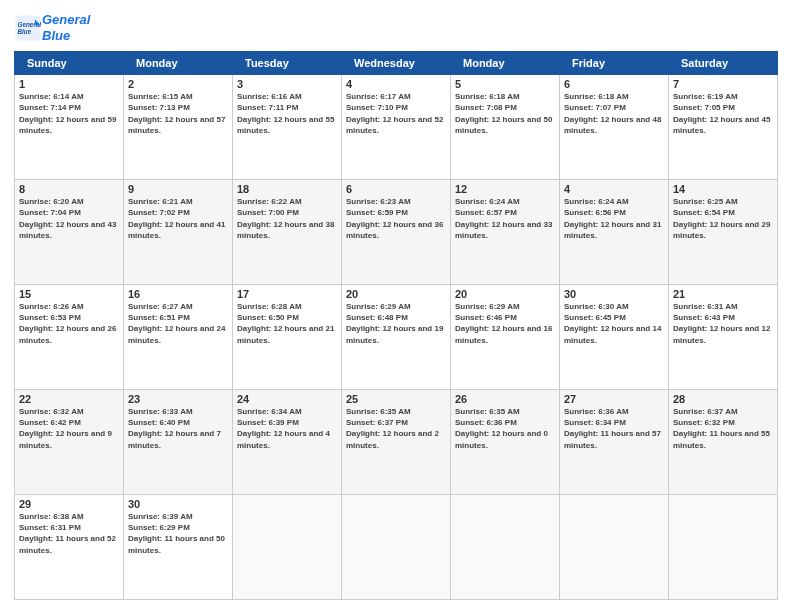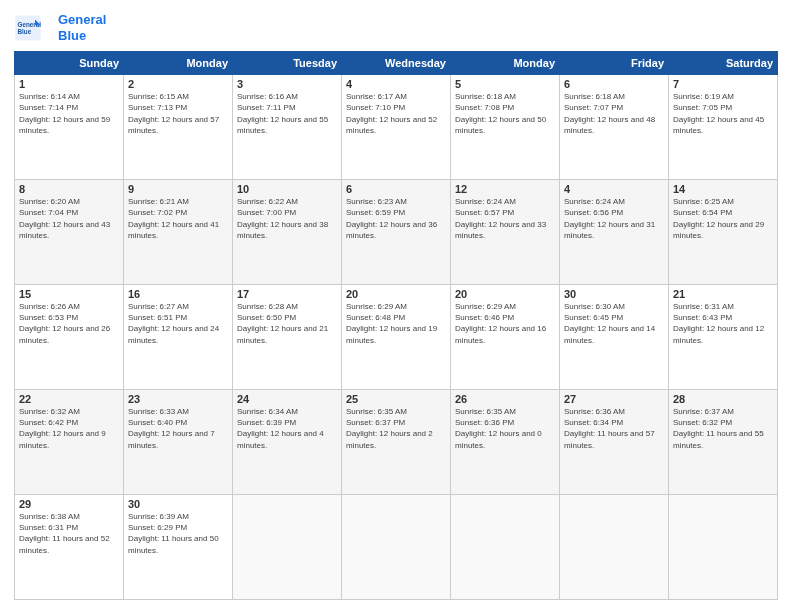--- a/index.html
+++ b/index.html
@@ -19,21 +19,22 @@
     }
     .header {
       display: flex;
       justify-content: space-between;
       align-items: flex-start;
       margin-bottom: 8px;
     }
     .logo {
       display: flex;
       align-items: center;
-      gap: 16px;
+      gap: 0;
+      font-style: italic;
     }
     .logo-text {
       font-size: 13px;
       font-weight: bold;
       color: #333;
       line-height: 1.2;
     }
     .logo-text span {
       color: #1a73e8;
     }
@@ -58,22 +59,22 @@
       border: 1px solid #ccc;
       border-collapse: collapse;
       width: 100%;
       table-layout: fixed;
     }
     .calendar th {
       background: #1a56a0;
       color: #fff;
       font-size: 11px;
       font-weight: bold;
-      padding: 5px 4px;
-      text-align: right;
+      padding: 5px 12px;
+      text-align: left;
       border: 1px solid #1a56a0;
     }
     .calendar td {
       vertical-align: top;
       border: 1px solid #ccc;
       padding: 3px 4px;
       font-size: 8.5px;
       color: #333;
       background: #fff;
     }
@@ -83,20 +84,21 @@
     .day-num {
       font-size: 11px;
       font-weight: bold;
       display: block;
       margin-bottom: 1px;
     }
     .day-info {
       font-size: 8px;
       line-height: 1.4;
       color: #444;
+      font-weight: bold;
     }
     .empty-cell {
       background: #f9f9f9 !important;
     }
   </style>
 </head>
 <body>
 
 <div class="page">
   <div class="header">
@@ -164,21 +166,21 @@
         <tr>
           <td>
             <span class="day-num">8</span>
             <div class="day-info">Sunrise: 6:20 AM<br>Sunset: 7:04 PM<br>Daylight: 12 hours and 43 minutes.</div>
           </td>
           <td>
             <span class="day-num">9</span>
             <div class="day-info">Sunrise: 6:21 AM<br>Sunset: 7:02 PM<br>Daylight: 12 hours and 41 minutes.</div>
           </td>
           <td>
-            <span class="day-num">10</span>
+            <span class="day-num">18</span>
             <div class="day-info">Sunrise: 6:22 AM<br>Sunset: 7:00 PM<br>Daylight: 12 hours and 38 minutes.</div>
           </td>
           <td>
             <span class="day-num">6</span>
             <div class="day-info">Sunrise: 6:23 AM<br>Sunset: 6:59 PM<br>Daylight: 12 hours and 36 minutes.</div>
           </td>
           <td>
             <span class="day-num">12</span>
             <div class="day-info">Sunrise: 6:24 AM<br>Sunset: 6:57 PM<br>Daylight: 12 hours and 33 minutes.</div>
           </td>

